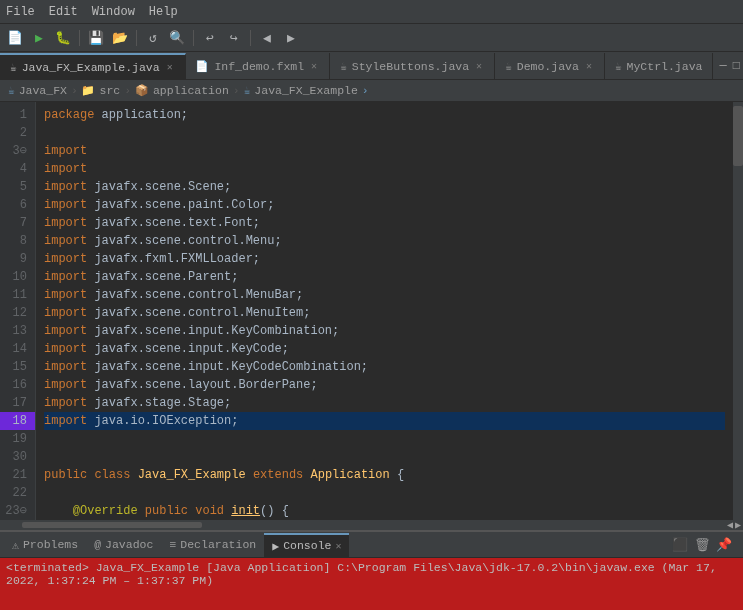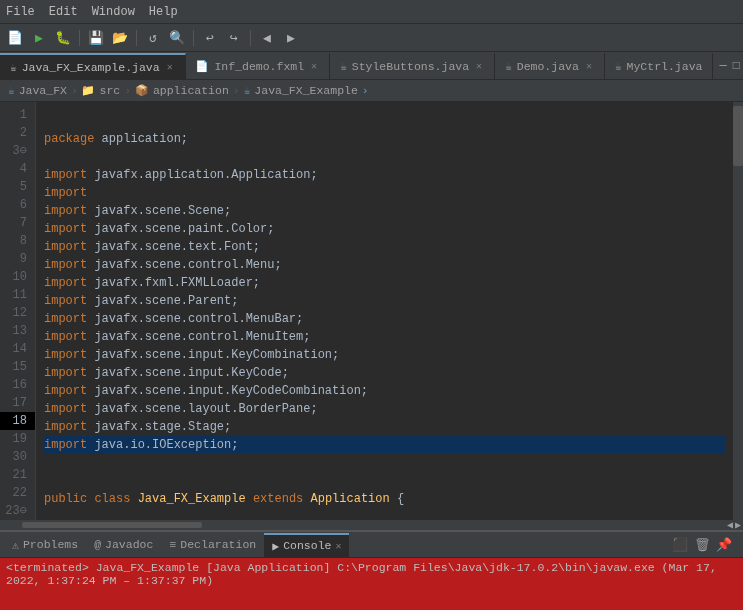--- a/index.html
+++ b/index.html
@@ -139,31 +139,30 @@
       border-right: 1px solid #3c3f41;
       overflow: hidden;
     }
     .line-numbers .ln {
       padding-right: 8px;
       padding-left: 4px;
       display: block;
       height: 18px;
     }
     .line-numbers .ln.active-line {
-      background: #000000;
+      background: #6d28d9;
       color: #a8b5c4;
     }
     .code-area {
       flex: 1;
       background: #2b2b2b;
       padding: 4px 8px;
       overflow: auto;
       line-height: 18px;
       font-size: 12px;
-      margin-top: 24px;
     }
     .code-line {
       height: 18px;
       white-space: pre;
       display: flex;
       align-items: center;
     }
     .code-line.active {
       background: #0d3059;
     }
@@ -371,21 +370,21 @@
     <span class="ln">21</span>
     <span class="ln">22</span>
     <span class="ln">23⊖</span>
     <span class="ln">24</span>
 
   </div>
 
   <div class="code-area">
     <div class="code-line"><span class="kw">package</span><span> application;</span></div>
     <div class="code-line"></div>
-    <div class="code-line"><span class="kw">import</span><span> javafx.application.Application;</span></div>
+    <div class="code-line"><span class="kw">import</span></div>
     <div class="code-line"><span class="kw">import</span></div>
     <div class="code-line"><span class="kw">import</span><span> javafx.scene.Scene;</span></div>
     <div class="code-line"><span class="kw">import</span><span> javafx.scene.paint.Color;</span></div>
     <div class="code-line"><span class="kw">import</span><span> javafx.scene.text.Font;</span></div>
     <div class="code-line"><span class="kw">import</span><span> javafx.scene.control.Menu;</span></div>
     <div class="code-line"><span class="kw">import</span><span> javafx.fxml.FXMLLoader;</span></div>
     <div class="code-line"><span class="kw">import</span><span> javafx.scene.Parent;</span></div>
     <div class="code-line"><span class="kw">import</span><span> javafx.scene.control.MenuBar;</span></div>
     <div class="code-line"><span class="kw">import</span><span> javafx.scene.control.MenuItem;</span></div>
     <div class="code-line"><span class="kw">import</span><span> javafx.scene.input.KeyCombination;</span></div>

